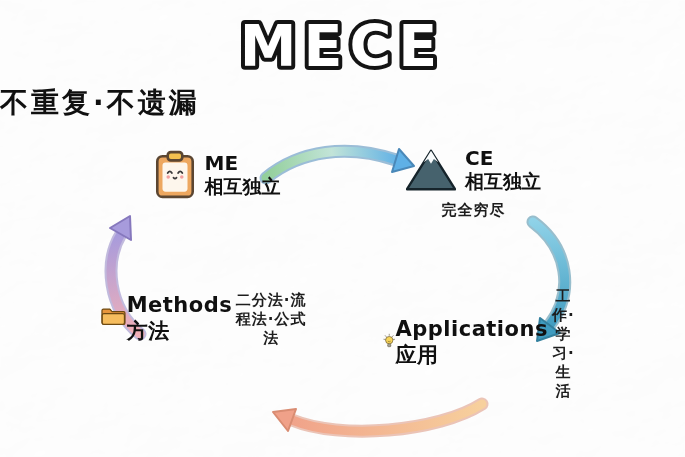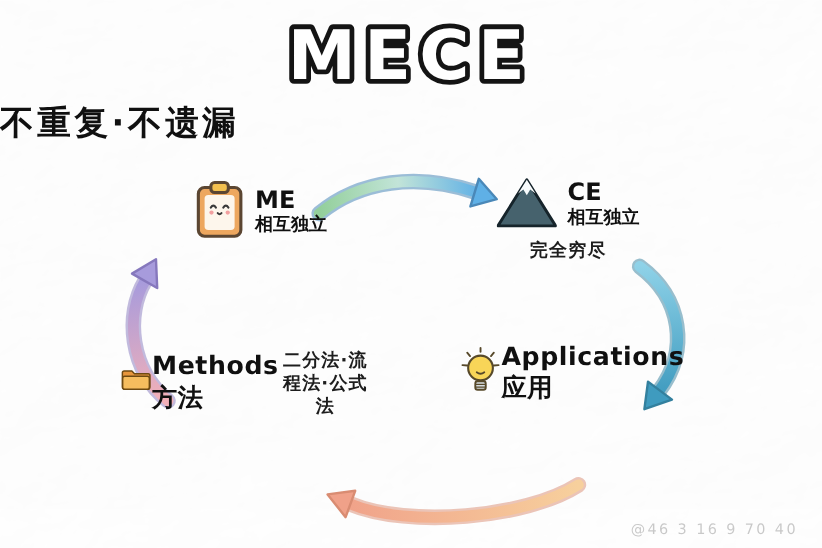--- a/index.html
+++ b/index.html
@@ -19,21 +19,21 @@
   .subtitle{
     position:absolute;top:84px;left:0;width:685px;
     font-size:28px;font-weight:800;letter-spacing:3px;color:#101010;
   }
   .arrows{position:absolute;inset:0;pointer-events:none;}
   .node{position:absolute;color:#101010;}
   .node-row{display:flex;align-items:center;gap:9px;justify-content:center;}
   .node-col{display:flex;flex-direction:row;align-items:center;}
   .stack{display:flex;flex-direction:column;align-items:flex-start;}
   .node-title{font-size:20px;font-weight:800;line-height:1.2;}
-  .node-sub{font-size:15px;font-weight:800;line-height:1.25;}
+  .node-sub{font-size:19px;font-weight:800;line-height:1.25;}
   .node-desc{font-size:15px;font-weight:600;color:#1d1d1d;text-align:center;margin-top:7px;letter-spacing:1px;}
   .big-title{font-size:21px;font-weight:800;margin-top:5px;letter-spacing:0.5px;}
   .icon{display:block;}
   .watermark{
     position:absolute;right:20px;bottom:9px;
     font-size:12px;letter-spacing:2px;color:rgba(80,80,80,0.30);
   }
 </style>
 </head>
 <body>
@@ -147,26 +147,26 @@
         <line x1="3" y1="19" x2="8" y2="19.5"></line>
         <line x1="41" y1="19" x2="36" y2="19.5"></line>
       </g>
       <circle cx="22" cy="22" r="13" stroke="#57492a" stroke-width="2.2" fill="#f8d558"></circle>
       <path d="M18,26.5 q4,3.2 8,0" fill="none" stroke="#57492a" stroke-width="1.8" stroke-linecap="round"></path>
       <rect x="16.5" y="36" width="11" height="9" rx="2.5" fill="#d7dee2" stroke="#57492a" stroke-width="2"></rect>
       <line x1="17" y1="39.2" x2="27.5" y2="39.2" stroke="#57492a" stroke-width="1.4"></line>
       <line x1="17" y1="42.2" x2="27.5" y2="42.2" stroke="#57492a" stroke-width="1.4"></line>
     </svg>
     <div class="big-title">Applications 应用</div>
+    <div class="node-desc">工作·学习·生活</div>
   </div>
 
   <div class="node node-col" style="left:100px;top:284px;width:210px;">
     <svg class="icon" width="54" height="44" viewBox="0 0 54 42">
       <path d="M4,10 a3,3 0 0 1 3,-3 h13 l4.5,5 h23 a3,3 0 0 1 3,3 v19 a4,4 0 0 1 -4,4 H8 a4,4 0 0 1 -4,-4 Z" stroke="#6e4a12" stroke-width="2.5" stroke-linejoin="round" fill="#e8963c"></path>
       <rect x="4.5" y="16" width="45" height="22" rx="3.5" stroke="#6e4a12" stroke-width="2.5" fill="#f6bd5e"></rect>
     </svg>
     <div class="big-title">Methods 方法</div>
     <div class="node-desc">二分法·流程法·公式法</div>
   </div>
 
-  <div class="watermark">@46 3 16 9 70 40</div>
 
 </div>
 
 </body></html>

